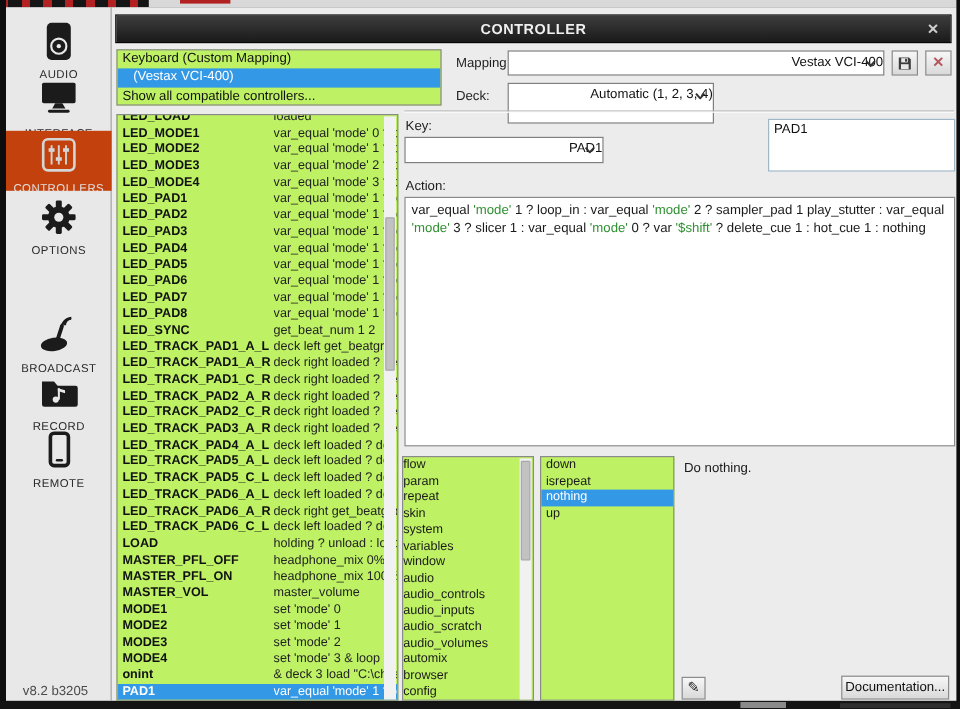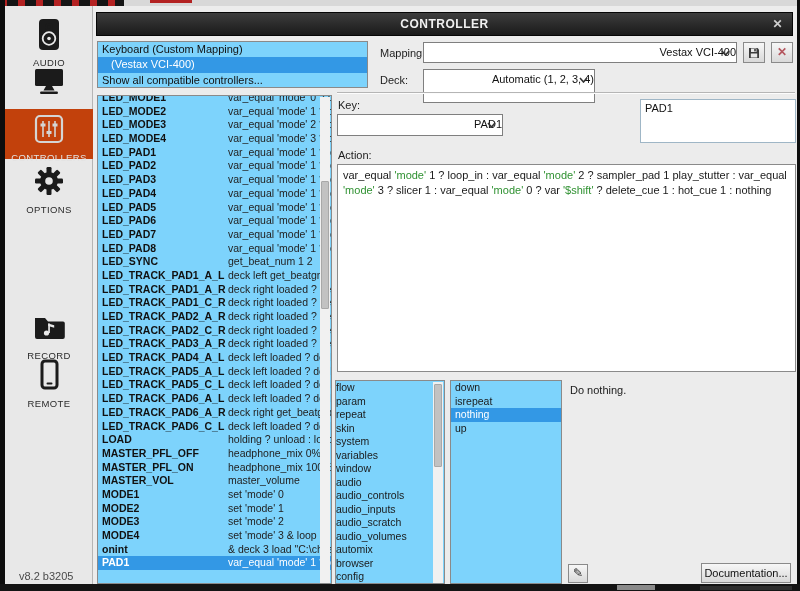--- a/index.html
+++ b/index.html
@@ -37,21 +37,21 @@
   
   .main{left:93px;top:6px;width:704px;height:578px;background:#ececec;}
 
   .titlebar{left:96px;top:12px;width:697px;height:24px;
     background:linear-gradient(#3d3d3d,#1a1a1a);border:1px solid #060606;
     box-sizing:border-box;color:#f0f0f0;font-size:12px;font-weight:bold;
     letter-spacing:.5px;text-align:center;line-height:22px;}
   .close-x{position:absolute;right:9px;top:0;font-size:12px;font-weight:bold;
     color:#cfcfcf;cursor:pointer;line-height:22px;}
 
-  .listbox{background:#7dd3fc;border:1px solid #8a8a8a;box-sizing:border-box;overflow:hidden;}
+  .listbox{background:#bef264;border:1px solid #8a8a8a;box-sizing:border-box;overflow:hidden;}
   .ctrl-listbox{left:97px;top:41px;width:271px;height:47px;}
   .ctrl-row{height:15.3px;line-height:15.3px;font-size:11px;color:#111;
     padding-left:4px;white-space:nowrap;cursor:pointer;}
   .ctrl-row.selected{background:#3398e5;color:#fff;padding-left:13px;}
 
   .form-label{font-size:11px;color:#1d1d1d;}
   .select{background:#fff;border:1px solid #7f7f7f;box-sizing:border-box;
     font-size:11px;color:#111;line-height:19px;padding-left:5px;cursor:pointer;text-align:right;}
   .select .chev{position:absolute;right:6px;top:7px;width:9px;height:6px;}
   .select .chev polyline{fill:none;stroke:#333;stroke-width:1.6;}
@@ -166,20 +166,31 @@
             <rect class="f" x="13.5" y="2" width="5" height="28" rx="1.2" transform="rotate(135 16 16)"></rect>
             <circle class="f" cx="16" cy="16" r="9"></circle>
             <circle class="hole" cx="16" cy="16" r="3.8"></circle>
           </g>
         </svg>
       </span>
       <span class="label">OPTIONS</span>
     </div>
 
 
+    <div class="sb-item" style="top:255px">
+      <span class="icon">
+        <svg width="34" height="32" viewBox="0 0 34 32">
+          <ellipse class="f" cx="13" cy="24" rx="11" ry="5.5" transform="rotate(-8 13 24)"></ellipse>
+          <rect class="f" x="16" y="7" width="3.2" height="17" rx="1.4" transform="rotate(18 17.5 15)"></rect>
+          <path class="s" d="M22 8 a5.5 5.5 0 0 1 5 -5.5" stroke-width="2"></path>
+          <path class="s" d="M19 11.5 a9.5 9.5 0 0 1 8.5 -9.5" stroke-width="2"></path>
+        </svg>
+      </span>
+      <span class="label">BROADCAST</span>
+    </div>
 
     <div class="sb-item" style="top:303px">
       <span class="icon">
         <svg width="34" height="32" viewBox="0 0 34 32">
           <path class="f" d="M3 7 h10 l3 3.5 h15 a1.8 1.8 0 0 1 1.8 1.8 V26 a2 2 0 0 1 -2 2 H5 a2 2 0 0 1 -2 -2 z"></path>
           <circle class="hole" cx="14.5" cy="22" r="2.6"></circle>
           <rect class="hole" x="16.2" y="12.5" width="1.7" height="9.5"></rect>
           <path class="hole" d="M16.2 12.5 l6 1.8 v2.4 l-6 -1.8 z"></path>
         </svg>
       </span>
@@ -242,20 +253,24 @@
   <div class="abs select" style="left:423px;top:69px;width:172px;height:34px">
     <span>Automatic (1, 2, 3, 4)</span>
     <svg class="chev" viewBox="0 0 9 6">
         <polyline points="1,1 4.5,5 8,1"></polyline>
       </svg>
   </div>
 
   <div class="abs listbox keylist">
     <div class="keylist-inner">
 
+        <div class="krow">
+          <span class="kname">LED_LOAD</span>
+          <span class="kact">loaded</span>
+        </div>
 
         <div class="krow">
           <span class="kname">LED_MODE1</span>
           <span class="kact">var_equal 'mode' 0 ? o</span>
         </div>
 
         <div class="krow">
           <span class="kname">LED_MODE2</span>
           <span class="kact">var_equal 'mode' 1 ? o</span>
         </div>

